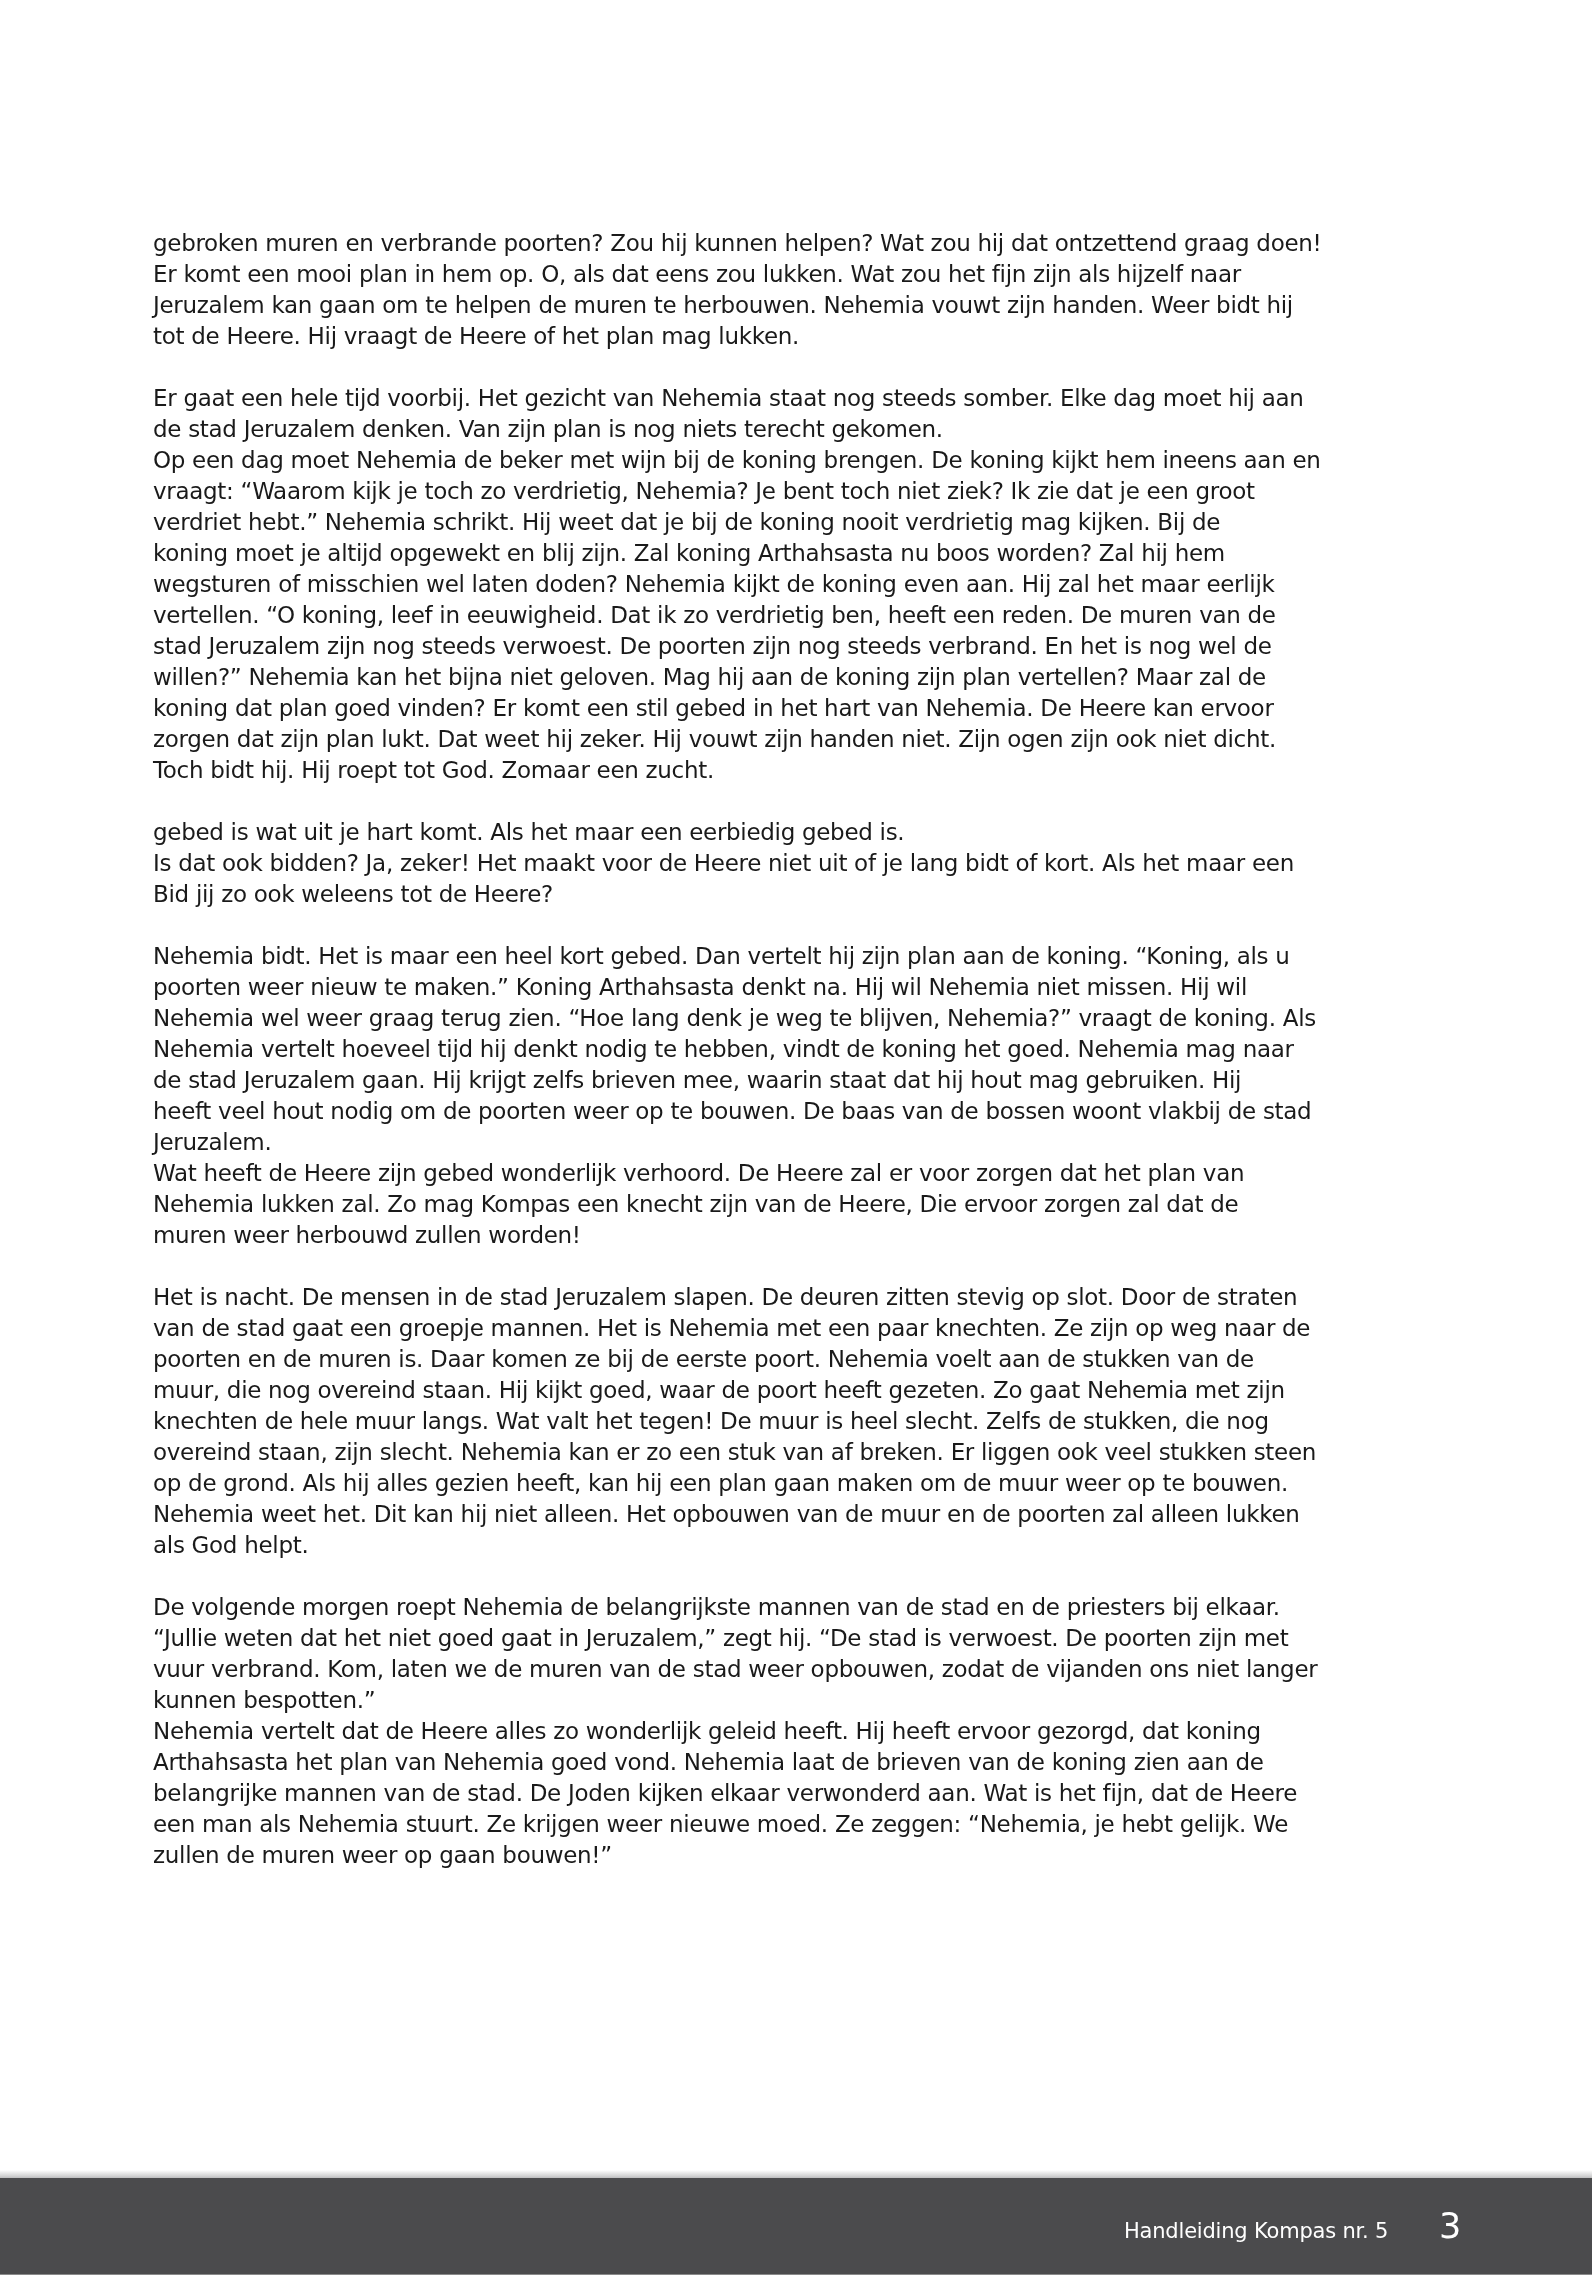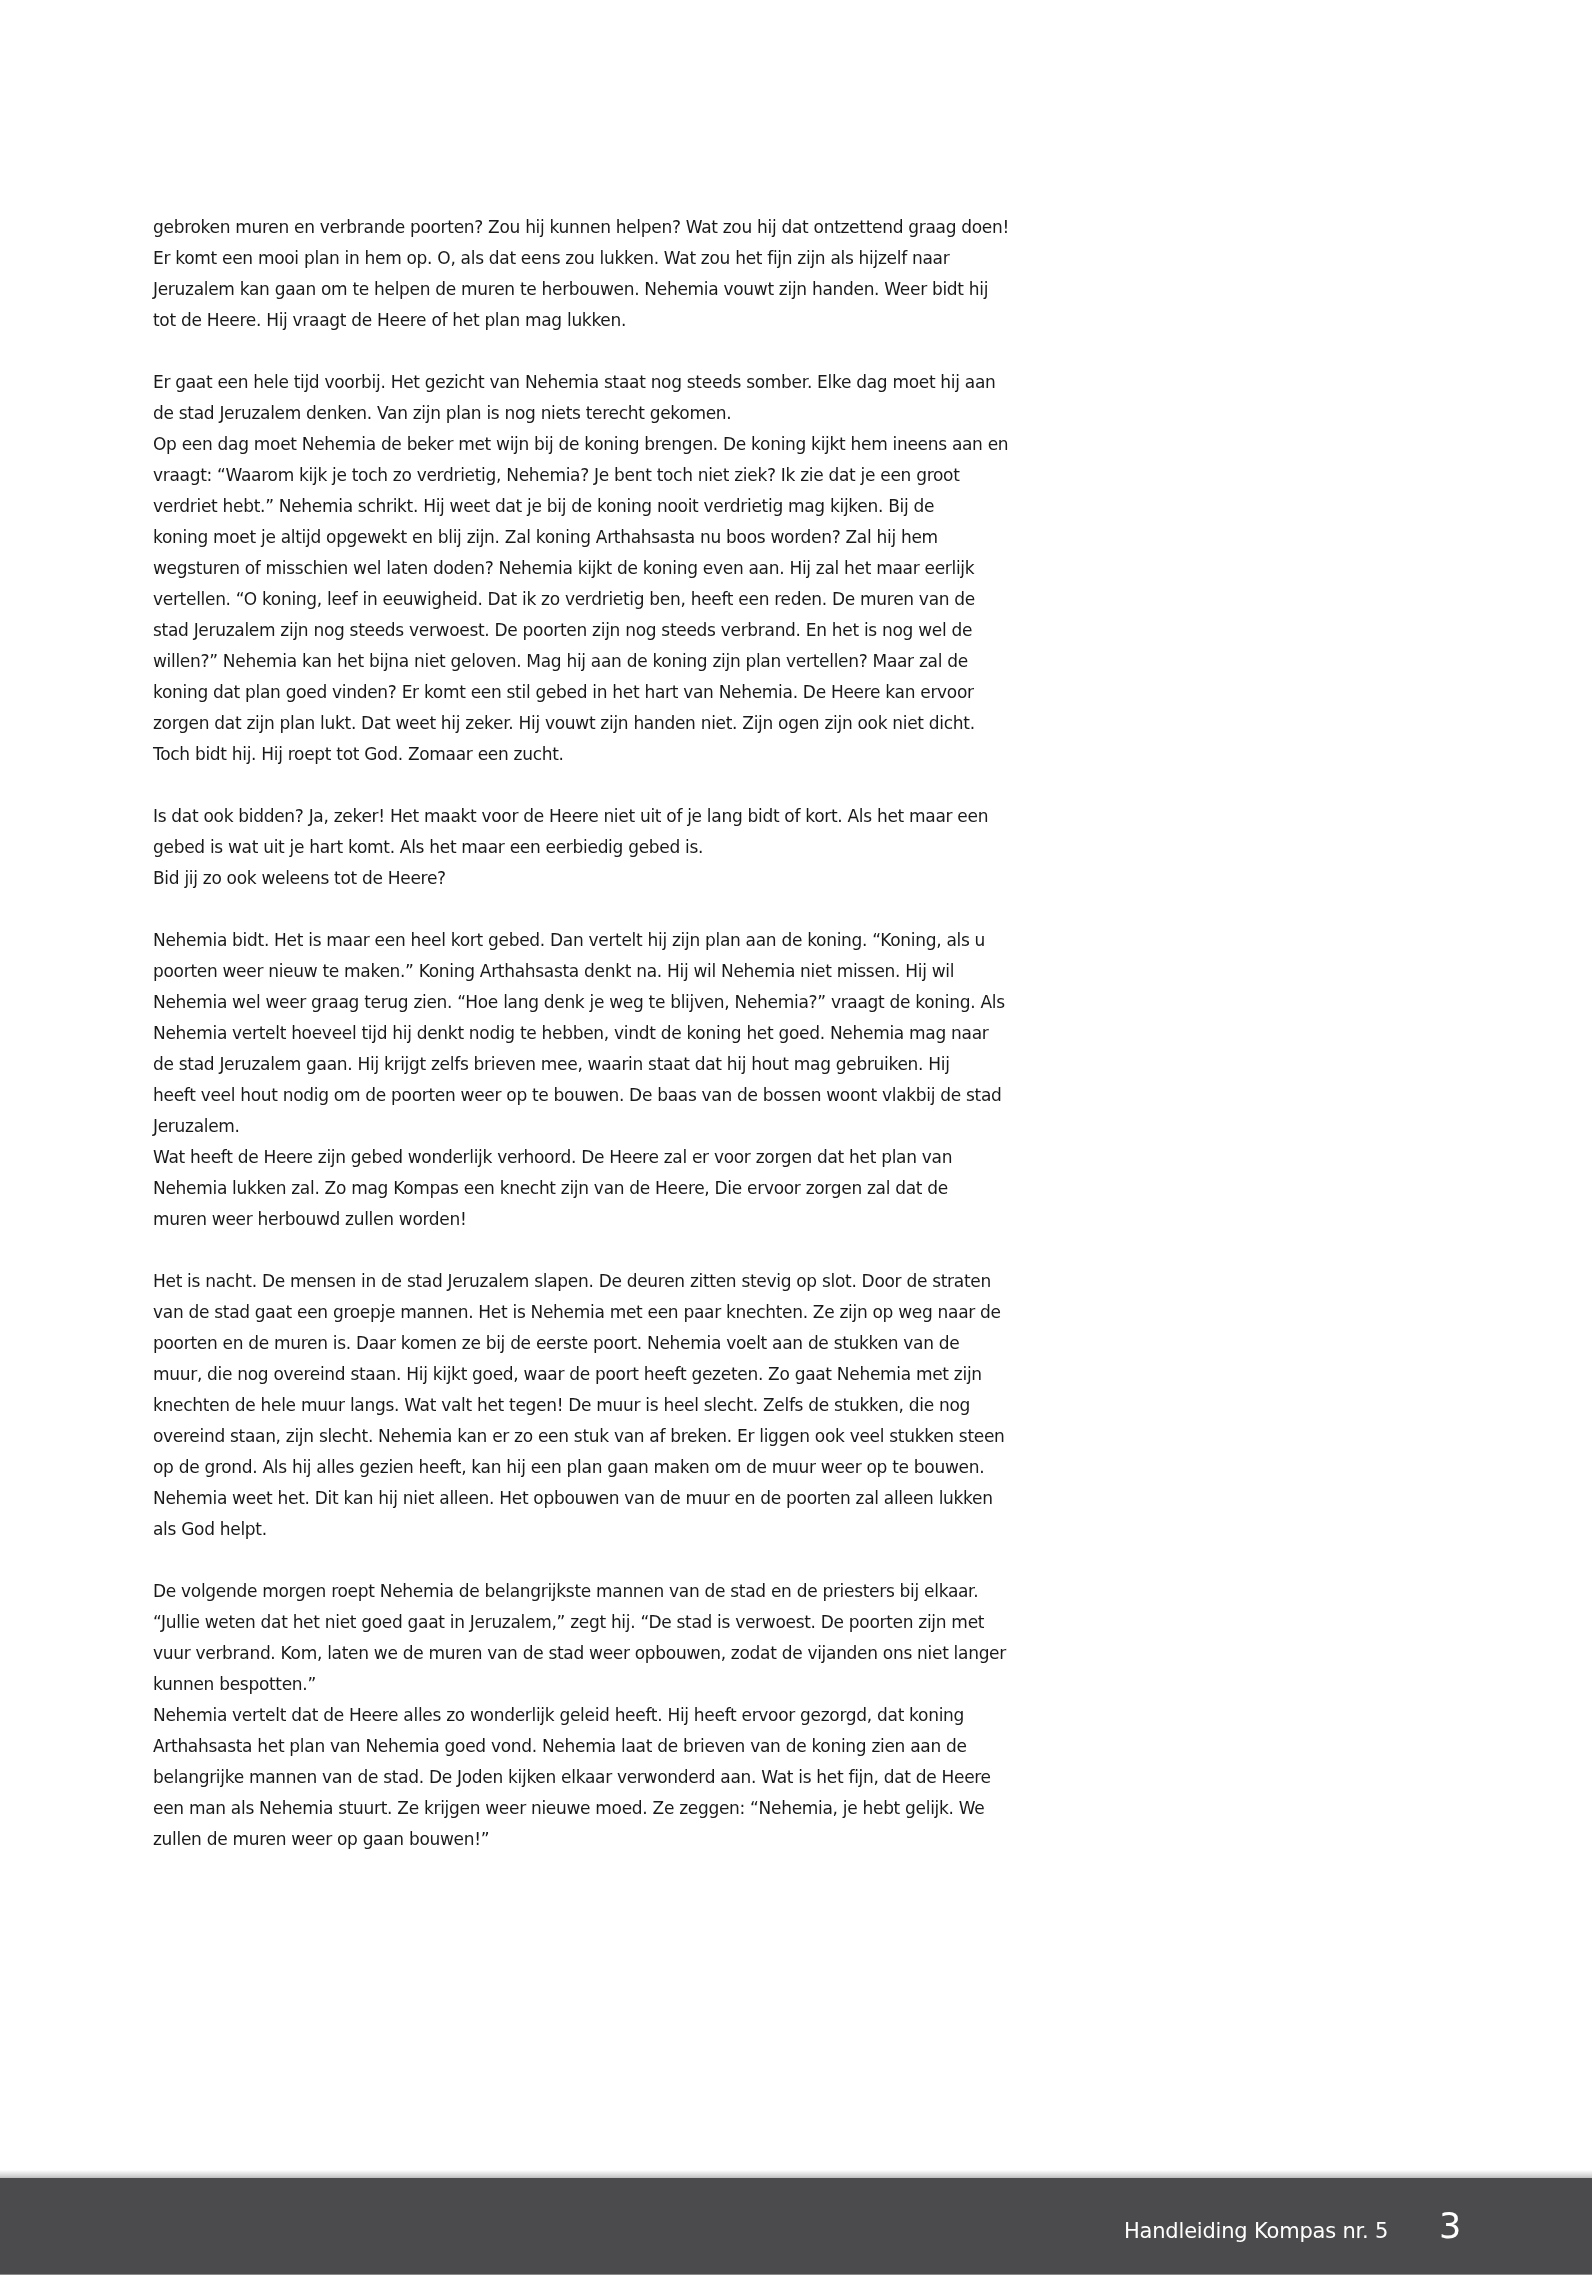--- a/index.html
+++ b/index.html
@@ -11,23 +11,23 @@
     width: 1592px;
     height: 2295px;
     position: relative;
     overflow: hidden;
     font-family: "DejaVu Sans", sans-serif;
     color: #1a1a1a;
   }
   .content {
     position: absolute;
     left: 153px;
-    top: 212px;
+    top: 228px;
     width: 1294px;
-    font-size: 17px;
+    font-size: 23px;
     line-height: 31px;
     letter-spacing: -0.3px;
   }
   .line {
     display: block;
     white-space: nowrap;
     height: 31px;
   }
   .blank {
     height: 31px;
@@ -88,22 +88,22 @@
     <span class="line">wegsturen of misschien wel laten doden? Nehemia kijkt de koning even aan. Hij zal het maar eerlijk</span>
     <span class="line">vertellen. “O koning, leef in eeuwigheid. Dat ik zo verdrietig ben, heeft een reden. De muren van de</span>
     <span class="line">stad Jeruzalem zijn nog steeds verwoest. De poorten zijn nog steeds verbrand. En het is nog wel de</span>
     <span class="line">willen?” Nehemia kan het bijna niet geloven. Mag hij aan de koning zijn plan vertellen? Maar zal de</span>
     <span class="line">koning dat plan goed vinden? Er komt een stil gebed in het hart van Nehemia. De Heere kan ervoor</span>
     <span class="line">zorgen dat zijn plan lukt. Dat weet hij zeker. Hij vouwt zijn handen niet. Zijn ogen zijn ook niet dicht.</span>
     <span class="line">Toch bidt hij. Hij roept tot God. Zomaar een zucht.</span>
   </div>
   <div class="blank"></div>
   <div>
+    <span class="line">gebed is wat uit je hart komt. Als het maar een eerbiedig gebed is.</span>
     <span class="line">Is dat ook bidden? Ja, zeker! Het maakt voor de Heere niet uit of je lang bidt of kort. Als het maar een</span>
-    <span class="line">gebed is wat uit je hart komt. Als het maar een eerbiedig gebed is.</span>
     <span class="line">Bid jij zo ook weleens tot de Heere?</span>
   </div>
   <div class="blank"></div>
   <div>
     <span class="line">Nehemia bidt. Het is maar een heel kort gebed. Dan vertelt hij zijn plan aan de koning. “Koning, als u</span>
     <span class="line">poorten weer nieuw te maken.” Koning Arthahsasta denkt na. Hij wil Nehemia niet missen. Hij wil</span>
     <span class="line">Nehemia wel weer graag terug zien. “Hoe lang denk je weg te blijven, Nehemia?” vraagt de koning. Als</span>
     <span class="line">Nehemia vertelt hoeveel tijd hij denkt nodig te hebben, vindt de koning het goed. Nehemia mag naar</span>
     <span class="line">de stad Jeruzalem gaan. Hij krijgt zelfs brieven mee, waarin staat dat hij hout mag gebruiken. Hij</span>
     <span class="line">heeft veel hout nodig om de poorten weer op te bouwen. De baas van de bossen woont vlakbij de stad</span>

